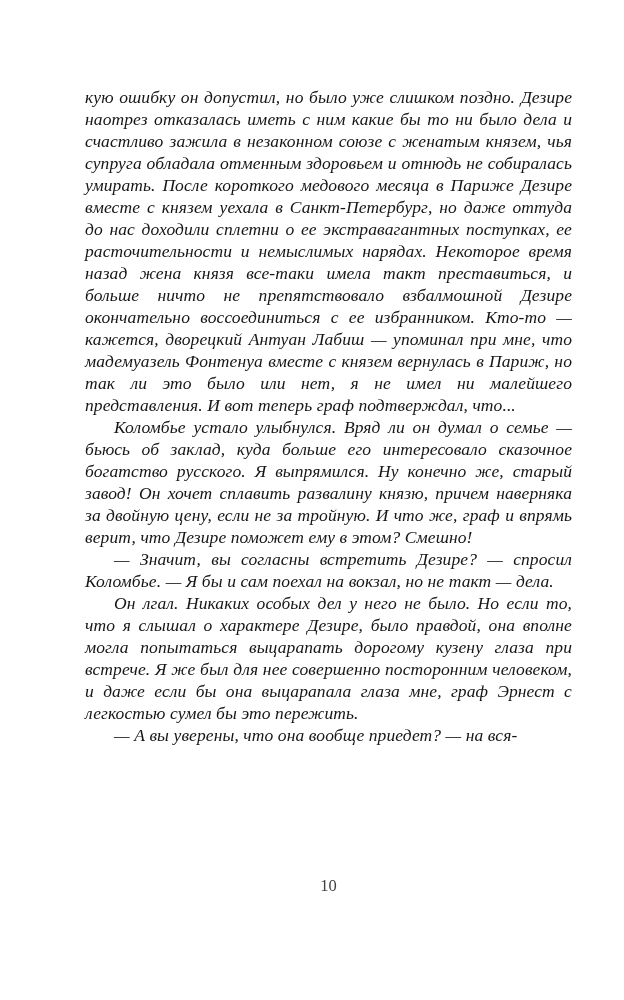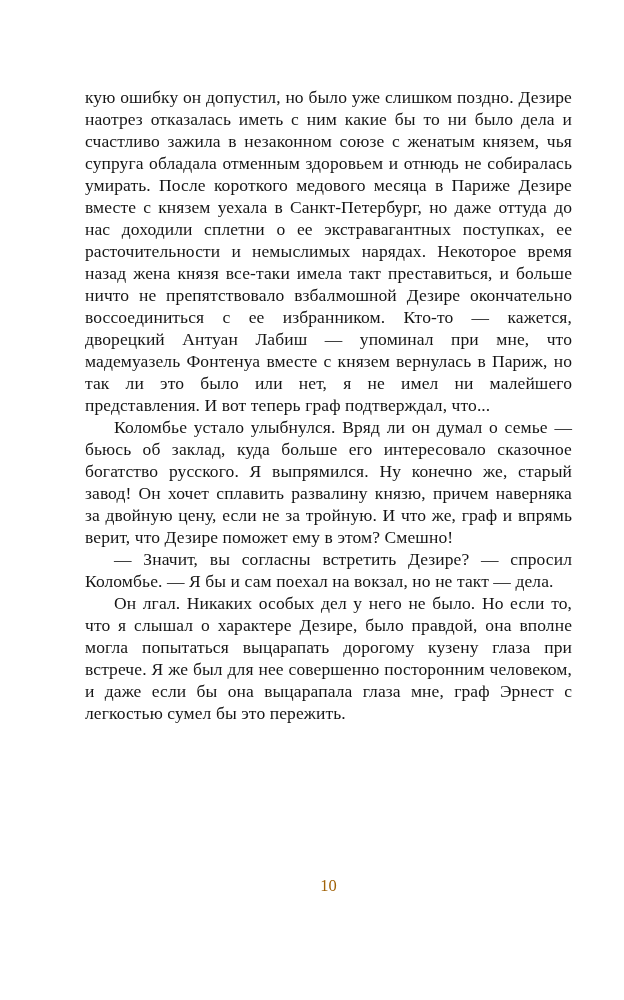--- a/index.html
+++ b/index.html
@@ -22,38 +22,40 @@
     top: 86px;
     width: 487px;
     font-size: 17.5px;
     line-height: 22px;
     text-align: justify;
     letter-spacing: 0.1px;
   }
   .text-block p {
     margin: 0;
     padding: 0;
+    font-style: italic;
   }
   .text-block p.indent {
     text-indent: 29px;
   }
   .page-number {
     position: absolute;
     left: 85px;
     top: 876px;
     width: 487px;
     text-align: center;
     font-size: 16.5px;
-    color: #a16207;
+    color: #404040;
   }
 </style>
 </head>
 <body>
 
 <div class="page">
   <div class="text-block">
     <p>кую ошибку он допустил, но было уже слишком поздно. Дезире наотрез отказалась иметь с ним какие бы то ни было дела и счастливо зажила в незаконном союзе с женатым князем, чья супруга обладала отменным здоровьем и отнюдь не собиралась умирать. После короткого медового месяца в Париже Дезире вместе с князем уехала в Санкт-Петербург, но даже оттуда до нас доходили сплетни о ее экстравагантных поступках, ее расточительности и немыслимых нарядах. Некоторое время назад жена князя все-таки имела такт преставиться, и больше ничто не препятствовало взбалмошной Дезире окончательно воссоединиться с ее избранником. Кто-то — кажется, дворецкий Антуан Лабиш — упоминал при мне, что мадемуазель Фонтенуа вместе с князем вернулась в Париж, но так ли это было или нет, я не имел ни малейшего представления. И вот теперь граф подтверждал, что...</p>
     <p class="indent">Коломбье устало улыбнулся. Вряд ли он думал о семье — бьюсь об заклад, куда больше его интересовало сказочное богатство русского. Я выпрямился. Ну конечно же, старый завод! Он хочет сплавить развалину князю, причем наверняка за двойную цену, если не за тройную. И что же, граф и впрямь верит, что Дезире поможет ему в этом? Смешно!</p>
     <p class="indent">— Значит, вы согласны встретить Дезире? — спросил Коломбье. — Я бы и сам поехал на вокзал, но не такт — дела.</p>
     <p class="indent">Он лгал. Никаких особых дел у него не было. Но если то, что я слышал о характере Дезире, было правдой, она вполне могла попытаться выцарапать дорогому кузену глаза при встрече. Я же был для нее совершенно посторонним человеком, и даже если бы она выцарапала глаза мне, граф Эрнест с легкостью сумел бы это пережить.</p>
+    <p class="indent">— А вы уверены, что она вообще приедет? — на вся-</p>
   </div>
   <div class="page-number">10</div>
 </div>
 
 </body></html>

